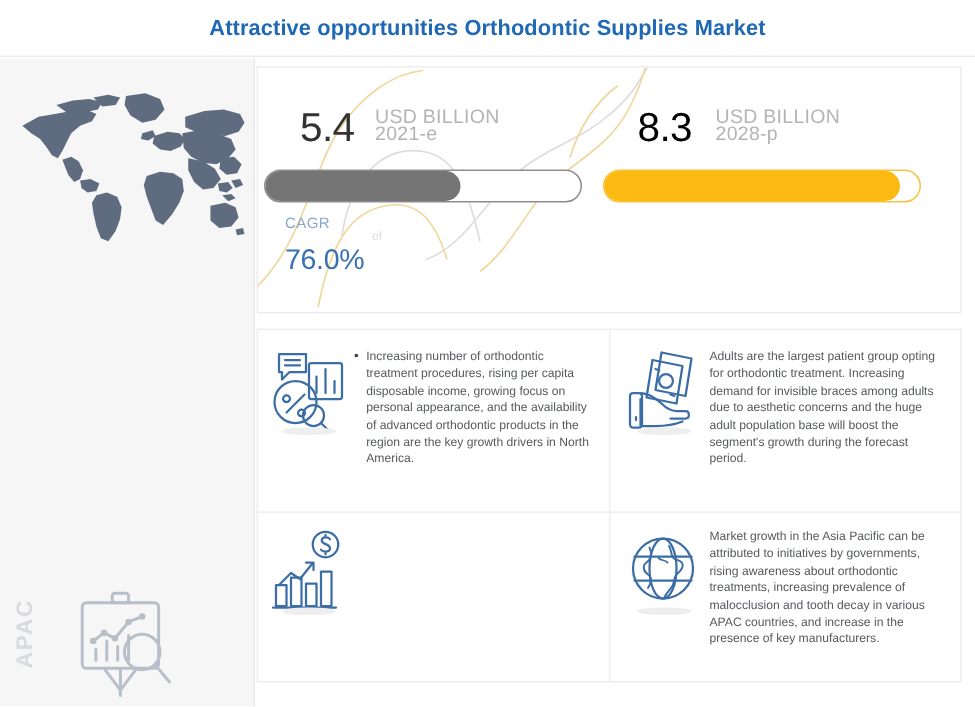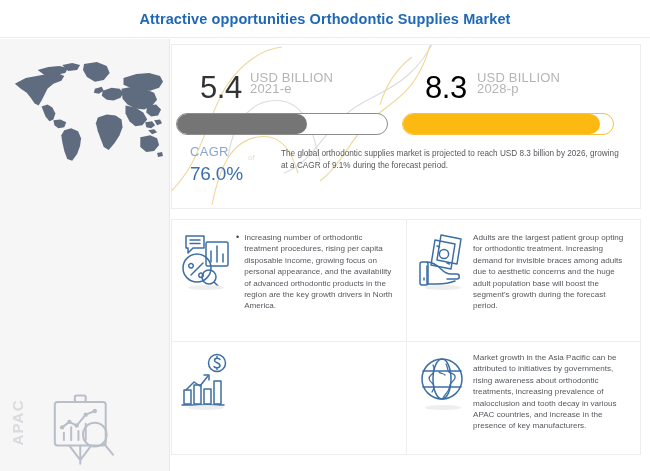--- a/index.html
+++ b/index.html
@@ -52,21 +52,21 @@
     position:absolute;left:171px;top:44px;width:470px;height:165px;
     background:#ffffff;
     border:1px solid #ededed;
     box-sizing:border-box;
     overflow:hidden;
   }
   .deco{position:absolute;left:0;top:0;width:470px;height:165px;pointer-events:none;}
   .deco svg{width:100%;height:100%;display:block;}
 
   .big-num{
-    position:absolute;font-size:31px;font-weight:400;color:#333333;
+    position:absolute;font-size:27px;font-weight:400;color:#333333;
     letter-spacing:-.4px;
   }
   .num-left{left:28px;top:25px;color:#333333;}
   .num-right{left:253px;top:25px;color:#f9b511;}
   .unit{
     position:absolute;font-size:13px;line-height:11px;color:#b4b4b4;
     letter-spacing:.2px;
   }
   .unit-left{left:78px;top:27px;}
   .unit-right{left:305px;top:27px;}
@@ -76,21 +76,21 @@
     background:#ffffff;box-sizing:border-box;
   }
   .bar-left{left:4px;top:68px;width:212px;border:1px solid #8d8d8d;}
   .bar-right{left:230px;top:68px;width:212px;border:1px solid #f9c23c;}
   .bar-fill{position:absolute;left:0;top:0;height:100%;border-radius:11px;}
   .fill-gray{background:#757575;width:62%;}
   .fill-yellow{background:#fbb912;width:94%;}
 
   .cagr-label{
     position:absolute;left:18px;top:99px;
-    font-size:13px;color:#8aa7cb;letter-spacing:.3px;
+    font-size:10px;color:#8aa7cb;letter-spacing:.3px;
   }
   .cagr-value{
     position:absolute;left:18px;top:118px;
     font-size:19px;color:#3a6fb0;letter-spacing:-.2px;
   }
   .of-word{
     position:absolute;left:76px;top:108px;
     font-size:8px;color:#dcdcdc;
   }
   .panel-desc{
@@ -221,21 +221,20 @@
     <div class="bar-track bar-left">
       <div class="bar-fill fill-gray" style="width: 62%; background: rgb(117, 117, 117);"></div>
     </div>
     <div class="bar-track bar-right">
       <div class="bar-fill fill-yellow" style="width: 94%; background: rgb(251, 185, 18);"></div>
     </div>
 
     <div class="cagr-label">CAGR</div>
     <div class="cagr-value" style="color: rgb(58, 111, 176);">76.0%</div>
     <div class="of-word">of</div>
-    <div class="panel-desc">The global orthodontic supplies market is projected to reach USD 8.3 billion by 2026, growing at a CAGR of 9.1% during the forecast period.</div>
   </div>
 
   <div class="grid">
 
     <div class="cell cell-tl">
       <div class="cell-icon">
         <svg viewBox="0 0 52 56" xmlns="http://www.w3.org/2000/svg" fill="none" stroke="#3c6ea5" stroke-width="1.5" stroke-linecap="round" stroke-linejoin="round">
           <path d="M6 4 H24 V16 H13 L8 21 V16 H6 Z"></path>
           <path d="M10 8 H20 M10 11.5 H20"></path>
           <rect x="26" y="10" width="22" height="24" rx="1.5"></rect>

